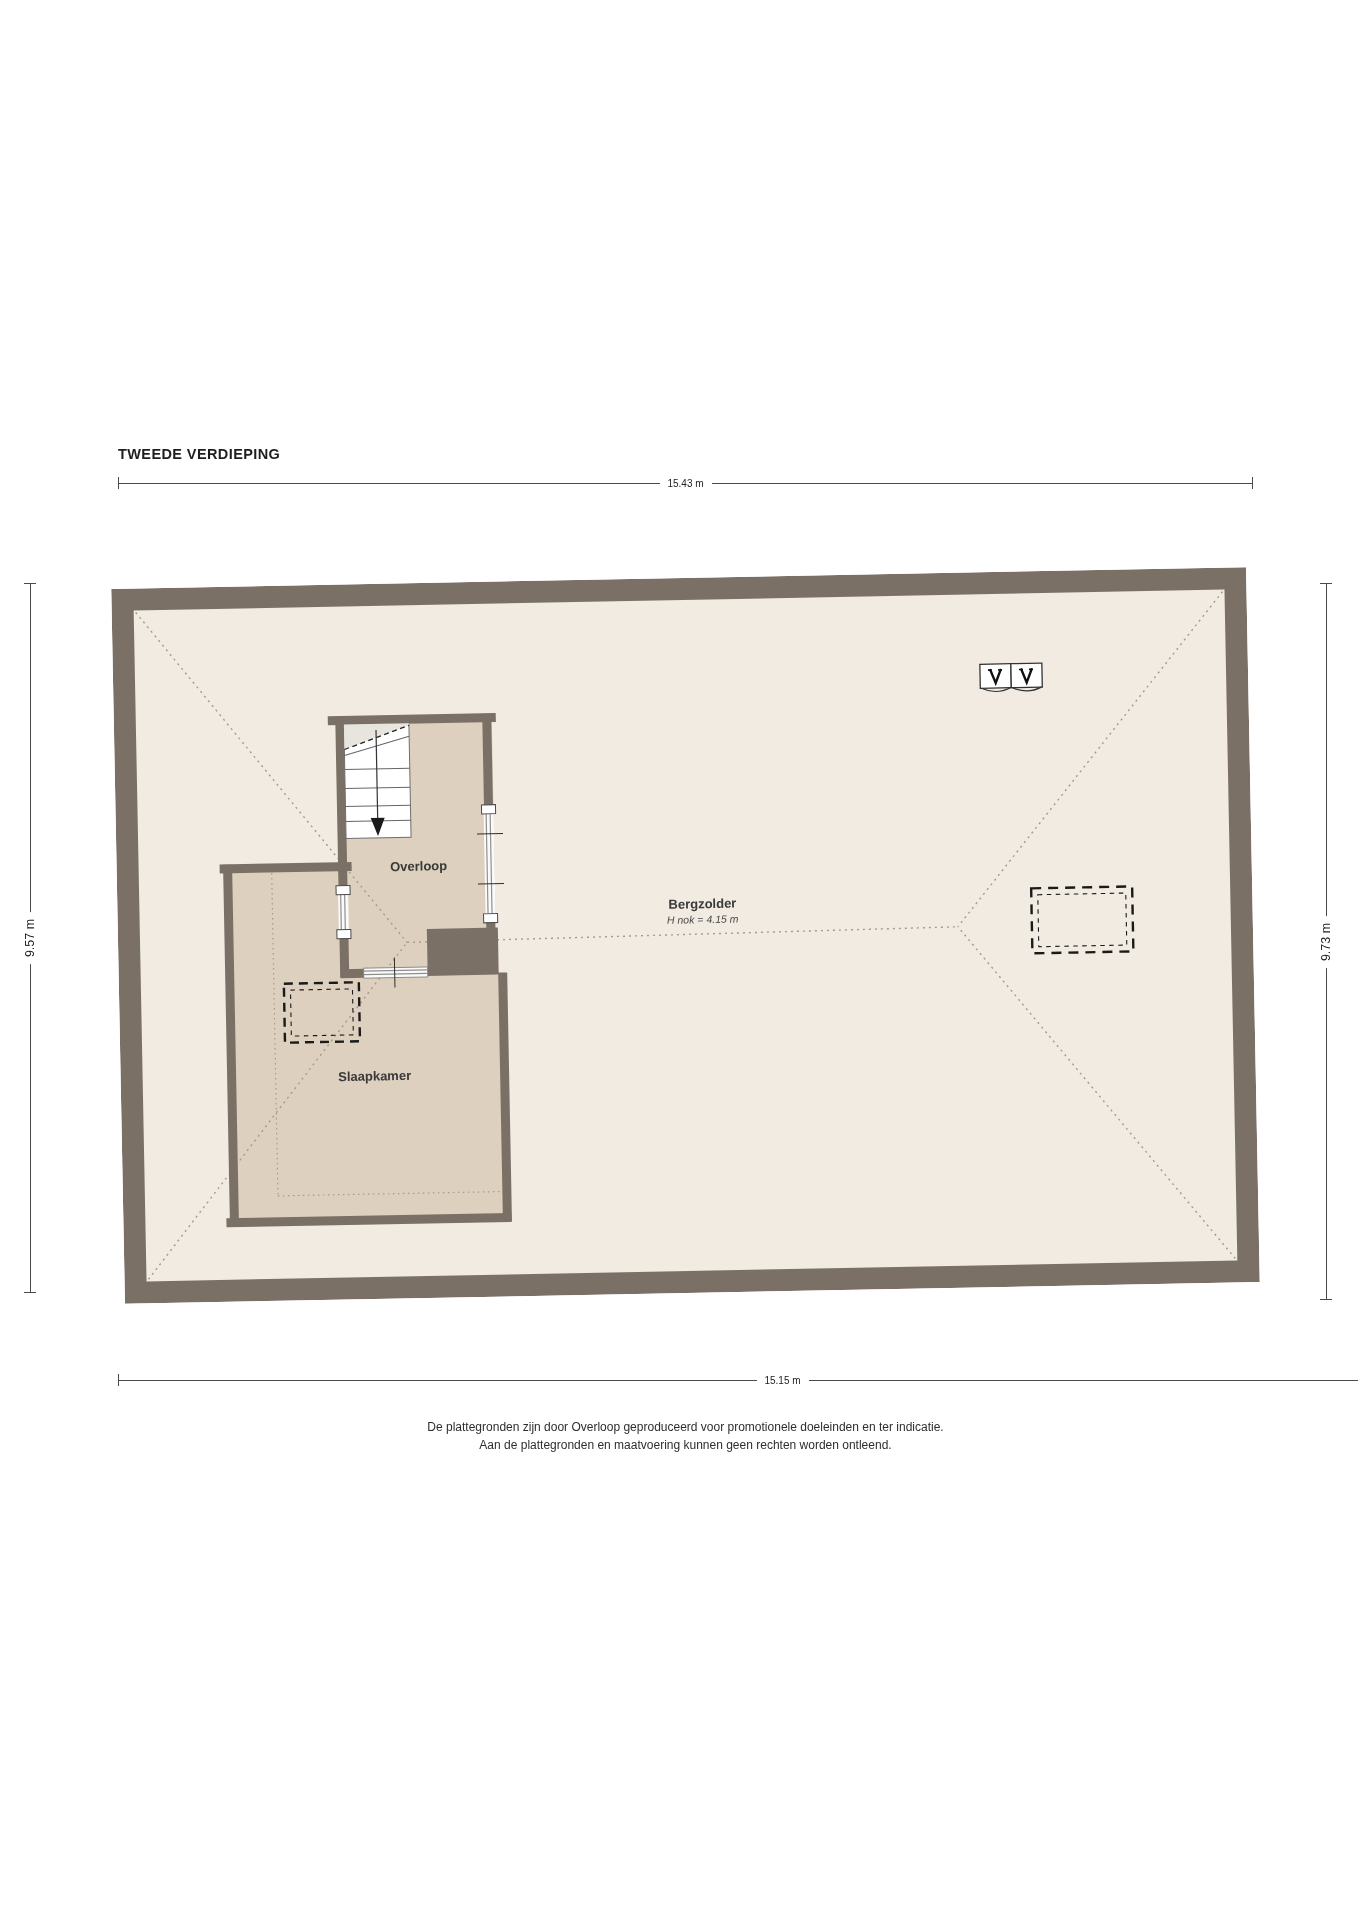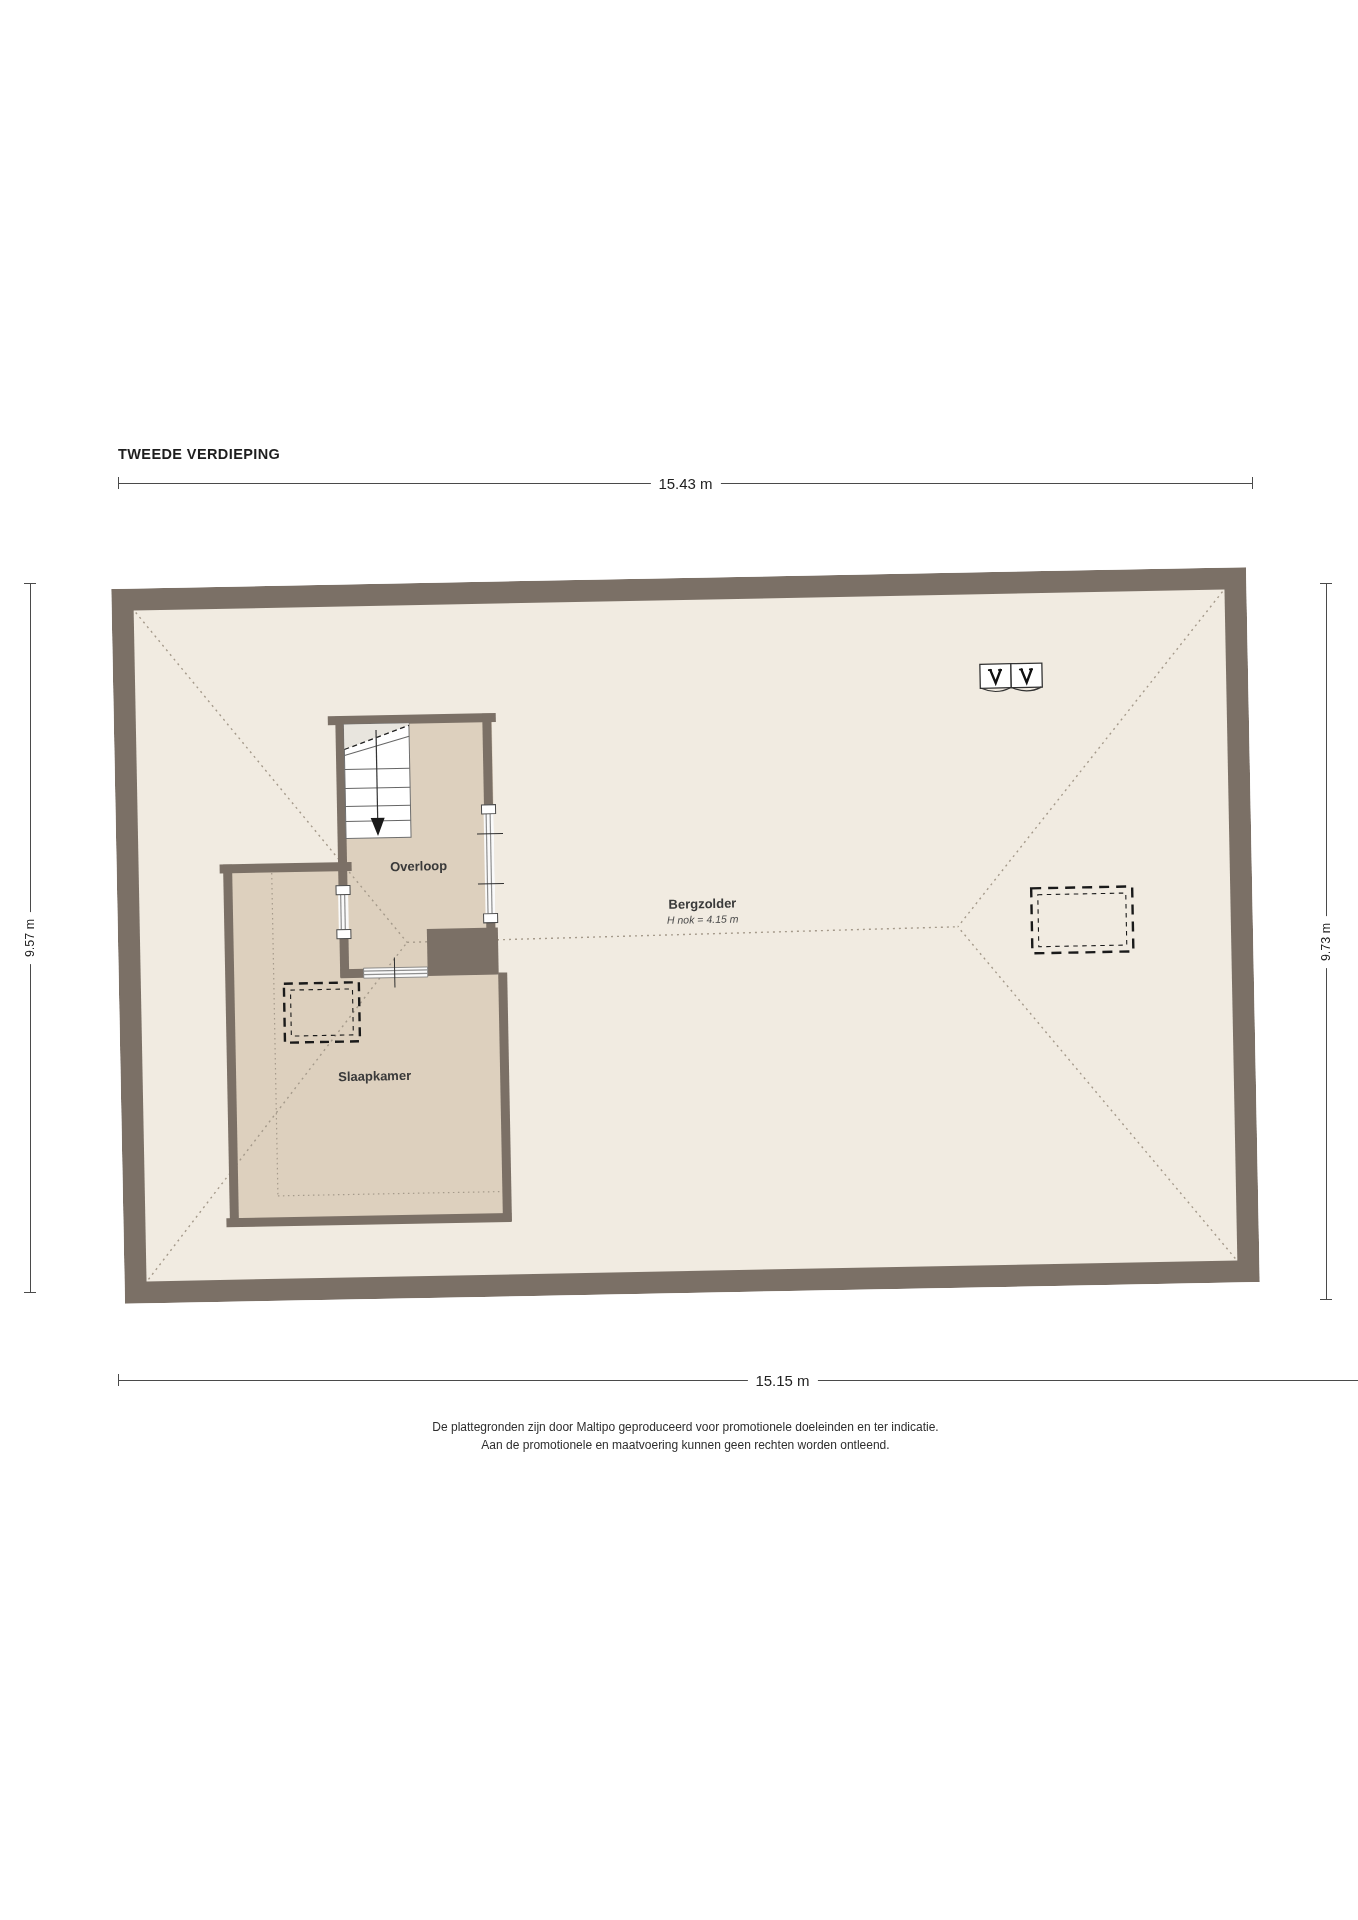--- a/index.html
+++ b/index.html
@@ -21,21 +21,21 @@
     position:absolute;left:118px;top:446px;width:1135px;text-align:left;
     font-size:14.5px;font-weight:600;letter-spacing:.4px;color:#1e1e1e;
   }
   
   .dim-h{position:absolute;height:14px;}
   .dim-h .line{position:absolute;left:0;right:0;top:7px;height:1px;background:var(--dim);}
   .dim-h .tick{position:absolute;top:1px;width:1px;height:12px;background:var(--dim);}
   .dim-h .tick.l{left:0;} .dim-h .tick.r{right:0;}
   .dim-h .lbl{
     position:absolute;left:50%;top:50%;transform:translate(-50%,-50%);
-    background:#fff;padding:0 8px;font-size:15px;color:#222;white-space:nowrap;
+    background:#fff;padding:0 8px;font-size:10px;color:#222;white-space:nowrap;
   }
   
   .dim-v{position:absolute;width:14px;}
   .dim-v .line{position:absolute;top:0;bottom:0;left:7px;width:1px;background:var(--dim);}
   .dim-v .tick{position:absolute;left:1px;width:12px;height:1px;background:var(--dim);}
   .dim-v .tick.t{top:0;} .dim-v .tick.b{bottom:0;}
   .dim-v .lbl{
     position:absolute;left:7px;top:50%;transform:translate(-50%,-50%) rotate(-90deg);
     background:#fff;padding:0 7px;font-size:12.5px;color:#222;white-space:nowrap;
   }
@@ -198,17 +198,17 @@
     <div class="room-label" style="left:254px;top:492px;">
       <span>Slaapkamer</span>
     </div>
     <div class="room-label" style="left:585px;top:333px;">
       <span>Bergzolder</span>
       <span class="sub">H nok = 4.15 m</span>
     </div>
   </div>
 
   <div class="footer">
-    <div>De plattegronden zijn door Maltipo geproduceerd voor promotionele doeleinden en ter indicatie.</div>
-    <div>Aan de promotionele en maatvoering kunnen geen rechten worden ontleend.</div>
+    <div>De plattegronden zijn door Overloop geproduceerd voor promotionele doeleinden en ter indicatie.</div>
+    <div>Aan de plattegronden en maatvoering kunnen geen rechten worden ontleend.</div>
   </div>
 
 </div>
 
 </body></html>

